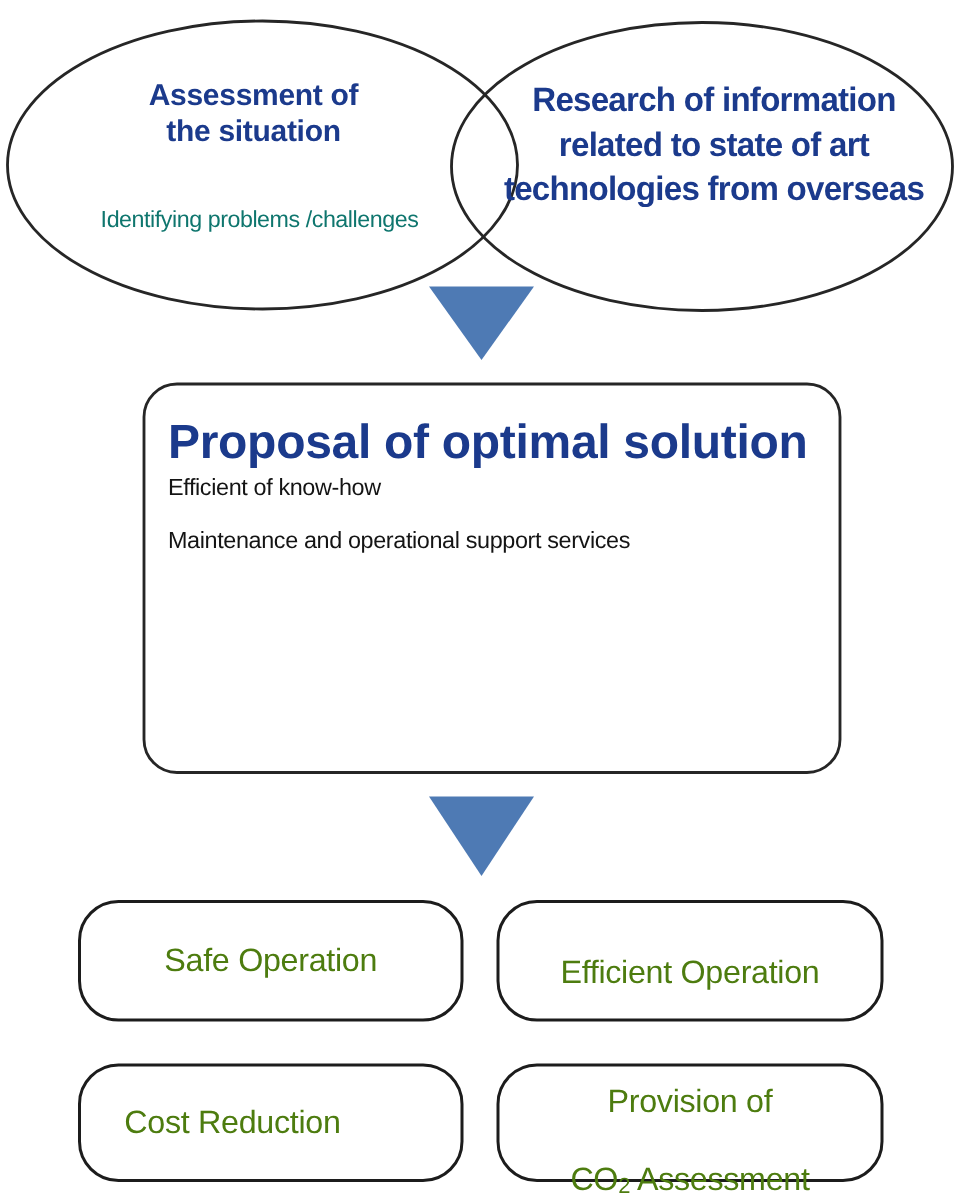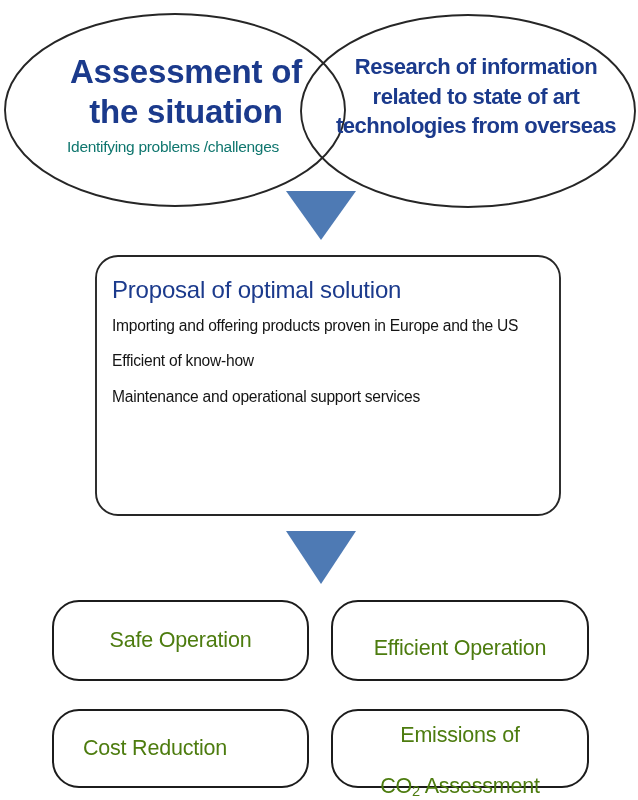--- a/index.html
+++ b/index.html
@@ -34,24 +34,24 @@
   
   .txt {
     position: absolute;
     text-align: center;
     line-height: 1.14;
     white-space: pre-line;
   }
 
   
   #ell1-title {
-    left: 41px;
+    left: 24px;
     top: 52px;
     width: 290px;
-    font-size: 33px;
+    font-size: 20px;
     font-weight: 700;
     color: #1b3a8c;
     letter-spacing: -0.2px;
     line-height: 1.22;
   }
   #ell1-sub {
     left: 28px;
     top: 138px;
     width: 290px;
     font-size: 15.5px;
@@ -73,22 +73,22 @@
     transform: scaleX(0.98);
     transform-origin: center top;
   }
 
   
   #prop-title {
     left: 112px;
     top: 276px;
     width: 430px;
     text-align: left;
-    font-size: 24px;
-    font-weight: 400;
+    font-size: 32px;
+    font-weight: 700;
     color: #1b3a8c;
     letter-spacing: -0.2px;
   }
   #prop-list {
     position: absolute;
     left: 112px;
     top: 316px;
     width: 436px;
   }
   #prop-list .item {
@@ -150,28 +150,27 @@
 the situation</div>
   <div class="txt" id="ell1-sub">Identifying problems /challenges</div>
 
   <div class="txt" id="ell2-title">Research of information
 related to state of art
 technologies from overseas</div>
 
   <div class="txt" id="prop-title">Proposal of optimal solution</div>
 
   <div id="prop-list">
-    <div class="item">Importing and offering products proven in Europe and the US</div>
     <div class="item">Efficient of know-how</div>
     <div class="item">Maintenance and operational support services</div>
   </div>
 
   <div class="outcome" id="out-0">Safe Operation</div>
   <div class="outcome" id="out-1">Efficient Operation</div>
   <div class="outcome" id="out-2">Cost Reduction</div>
   <div class="outcome" id="out-3">
     <span>
-      <span>Emissions of</span><br>
+      <span>Provision of</span><br>
       <span>CO</span><sub>2</sub><span> Assessment</span>
     </span>
   </div>
 
 </div>
 
 </body></html>

